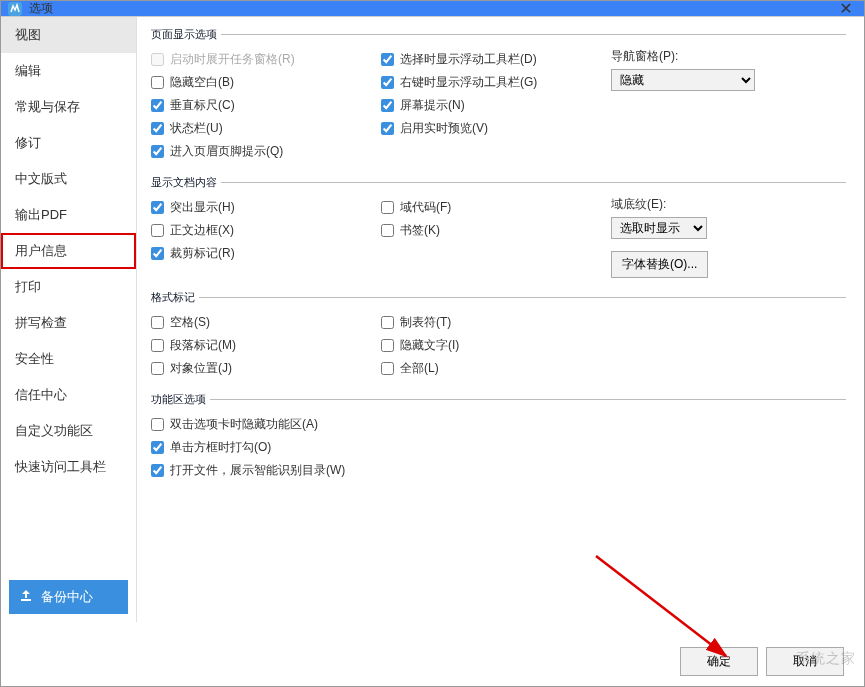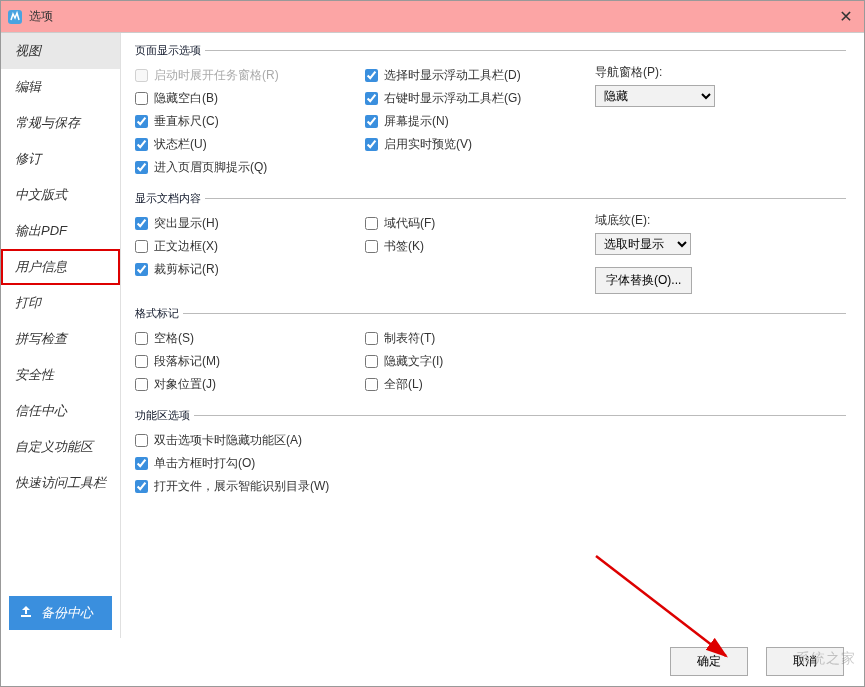--- a/index.html
+++ b/index.html
@@ -1,44 +1,44 @@
 <!DOCTYPE html>
 <html><head>
   <meta charset="utf-8">
   <style>
     * { box-sizing: border-box; margin: 0; padding: 0; }
     body { font-family: "Microsoft YaHei", sans-serif; font-size: 12px; color: #333; background: #fff; width: 865px; height: 687px; border: 1px solid #999; overflow: hidden; position: relative; }
-    .titlebar { display: flex; align-items: center; height: 32px; padding: 0 6px; border-bottom: 1px solid #ccc; background: #fca5a5; }
+    .titlebar { display: flex; align-items: center; height: 16px; padding: 0 6px; border-bottom: 1px solid #ccc; background: #3b82f6; }
     .titlebar .logo { width: 16px; height: 16px; margin-right: 6px; display: flex; align-items: center; justify-content: center; }
     .titlebar .title { flex: 1; font-size: 12px; }
     .titlebar .close { width: 24px; height: 24px; font-size: 16px; display: flex; align-items: center; justify-content: center; cursor: pointer; }
     .main { display: flex; height: 605px; }
-    .sidebar { width: 120px; background: #fff; display: flex; flex-direction: column; border-right: 1px solid #e0e0e0; font-style: italic; }
+    .sidebar { width: 136px; background: #fff; display: flex; flex-direction: column; border-right: 1px solid #e0e0e0; }
     .sidebar-scroll { flex: 1; overflow: auto; }
     .sidebar-item { padding: 9px 14px; cursor: pointer; font-size: 13px; }
     .sidebar-item.active { background: #e8e8e8; }
     .sidebar-item.highlight { border: 2px solid #d00; padding: 7px 12px; }
     .backup-btn { margin: 8px; padding: 8px 10px; background: #3a8fde; color: #fff; display: flex; align-items: center; cursor: pointer; font-size: 13px; }
     .backup-btn .icon { margin-right: 8px; }
     .content { flex: 1; padding: 10px 18px 10px 14px; overflow: auto; }
     fieldset { border: none; border-top: 1px solid #bbb; margin-bottom: 10px; padding: 6px 0 2px 0; }
     legend { font-size: 11px; padding-right: 4px; color: #0f172a; }
     .row { display: flex; align-items: flex-start; }
     .col { flex: 1; }
     .col.left { flex: 0 0 230px; }
     .col.mid { flex: 0 0 230px; }
     .col.right { flex: 1; }
     .chk { display: flex; align-items: center; padding: 3px 0; font-size: 12px; }
     .chk input[type="checkbox"] { width: 13px; height: 13px; margin-right: 6px; accent-color: #3a8fde; }
     .chk.disabled { color: #aaa; }
     .field-label { font-size: 12px; margin-bottom: 4px; display: block; }
-    select { width: 120px; height: 22px; font-size: 12px; background: #f2f2f2; border: 1px solid #aaa; padding: 0 4px; }
+    select { width: 144px; height: 22px; font-size: 12px; background: #f2f2f2; border: 1px solid #aaa; padding: 0 4px; }
     select.narrow { width: 96px; }
     .font-btn { margin-top: 12px; padding: 4px 10px; background: #f2f2f2; border: 1px solid #aaa; cursor: pointer; font-size: 12px; }
-    .footer { position: absolute; bottom: 10px; right: 20px; display: flex; gap: 18px; }
+    .footer { position: absolute; bottom: 10px; right: 20px; display: flex; gap: 8px; }
     .footer button { padding: 5px 26px; background: #f2f2f2; border: 1px solid #aaa; cursor: pointer; font-size: 12px; }
     .arrow { position: absolute; pointer-events: none; }
     .watermark { position: absolute; right: 8px; bottom: 18px; opacity: 0.35; font-size: 14px; color: #666; pointer-events: none; font-family: sans-serif; letter-spacing: 1px; }
   </style>
 </head>
 <body>
 
 <div class="titlebar">
   <span class="logo">
     <svg width="16" height="16" viewBox="0 0 16 16">

